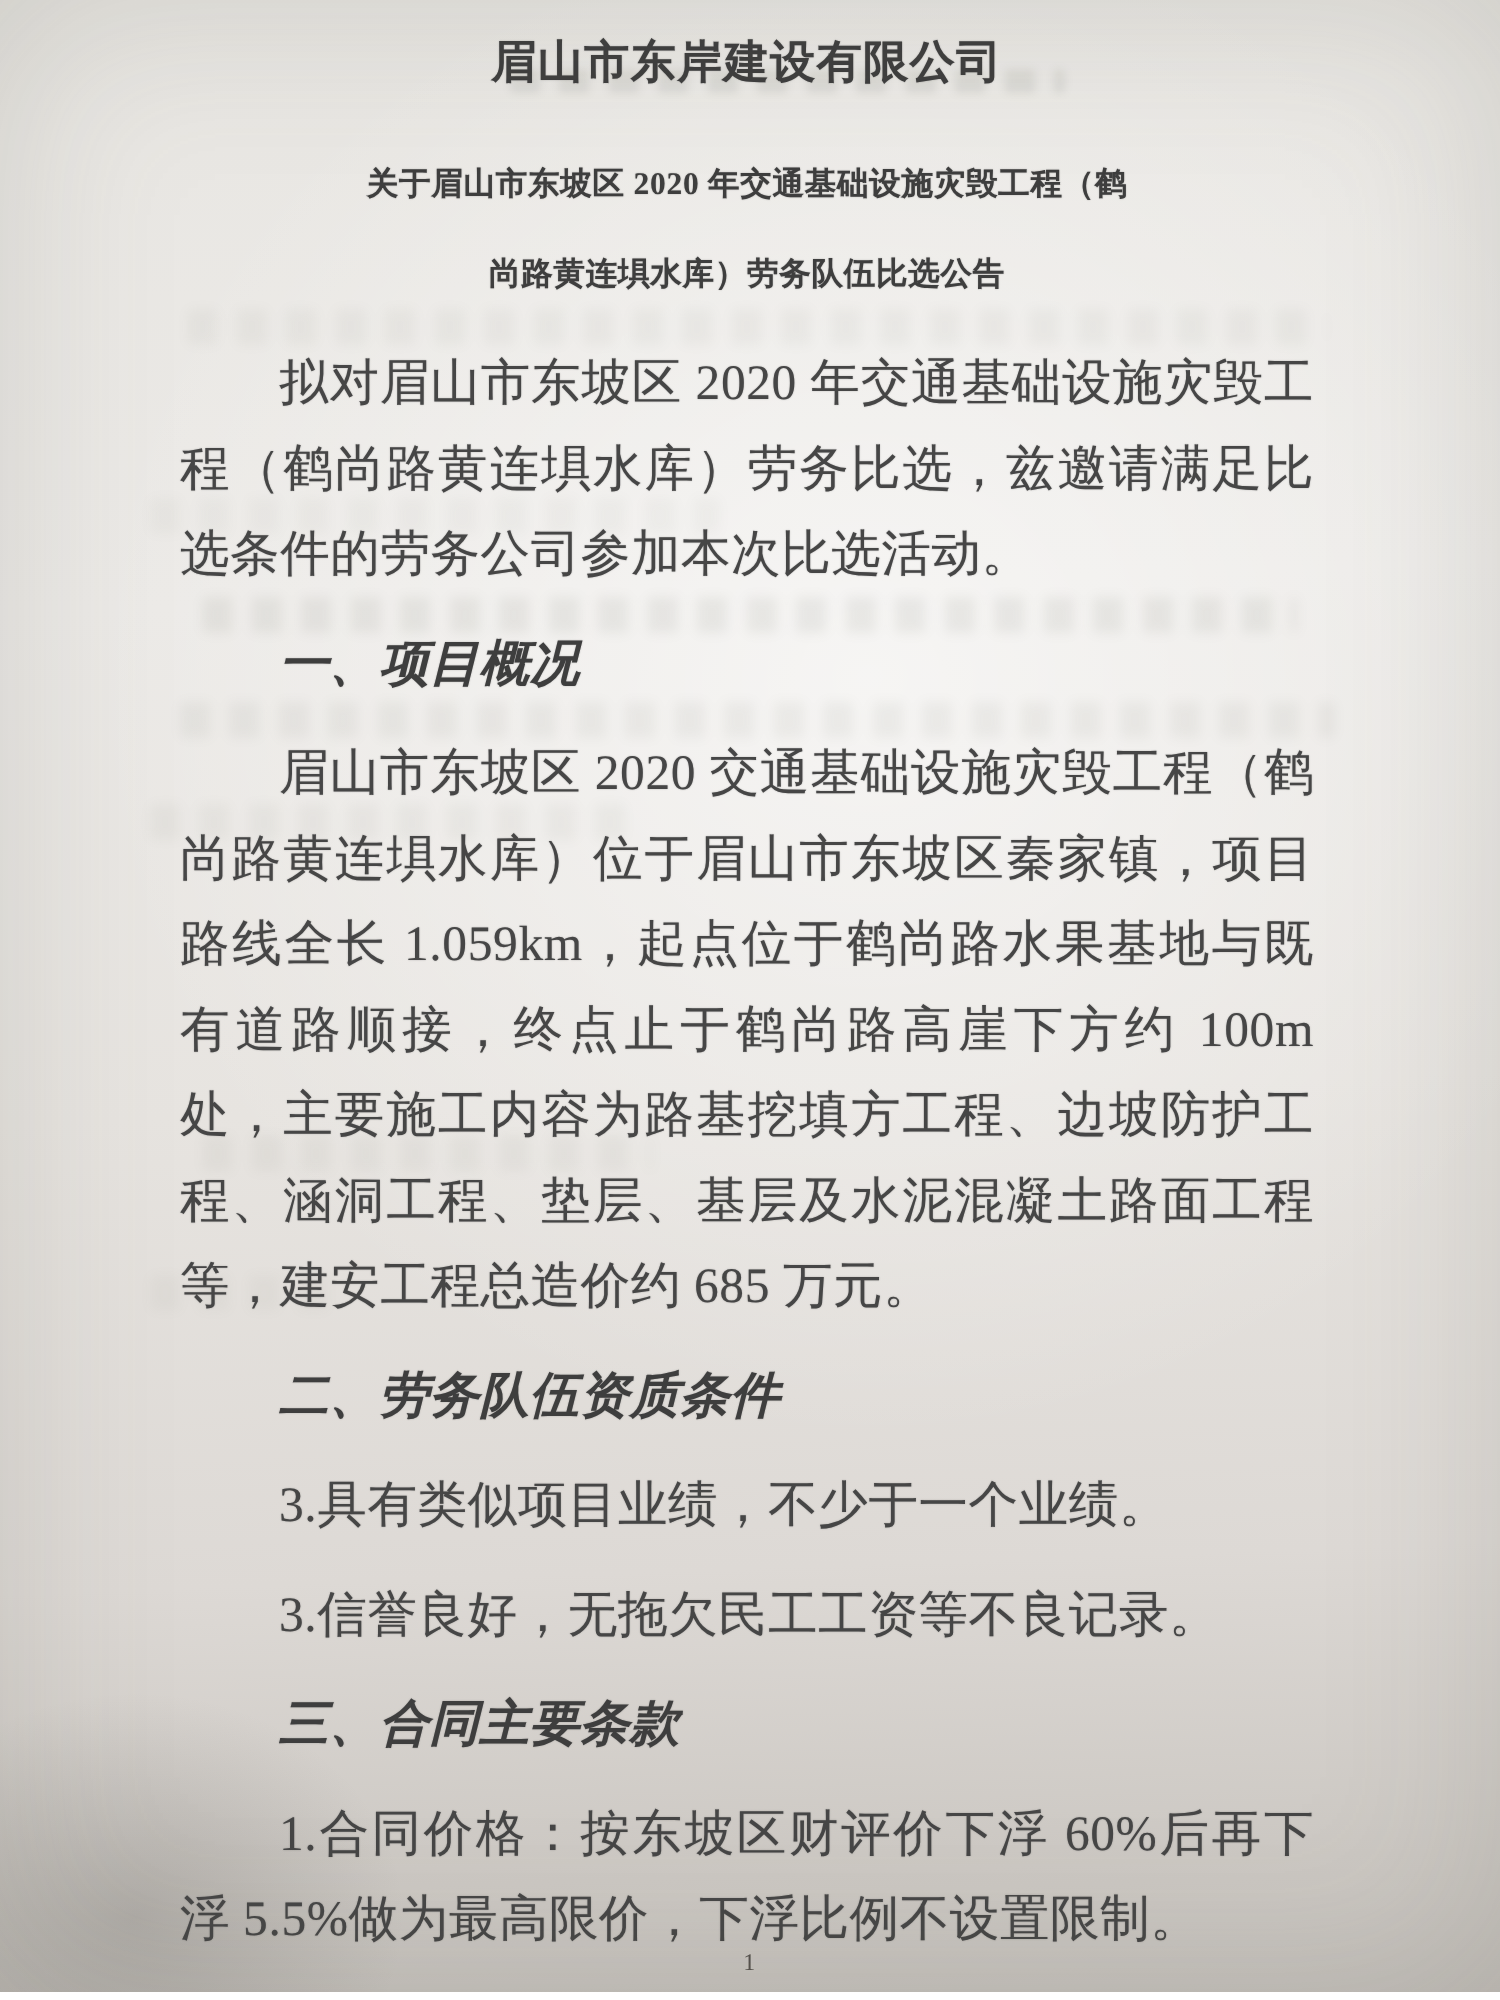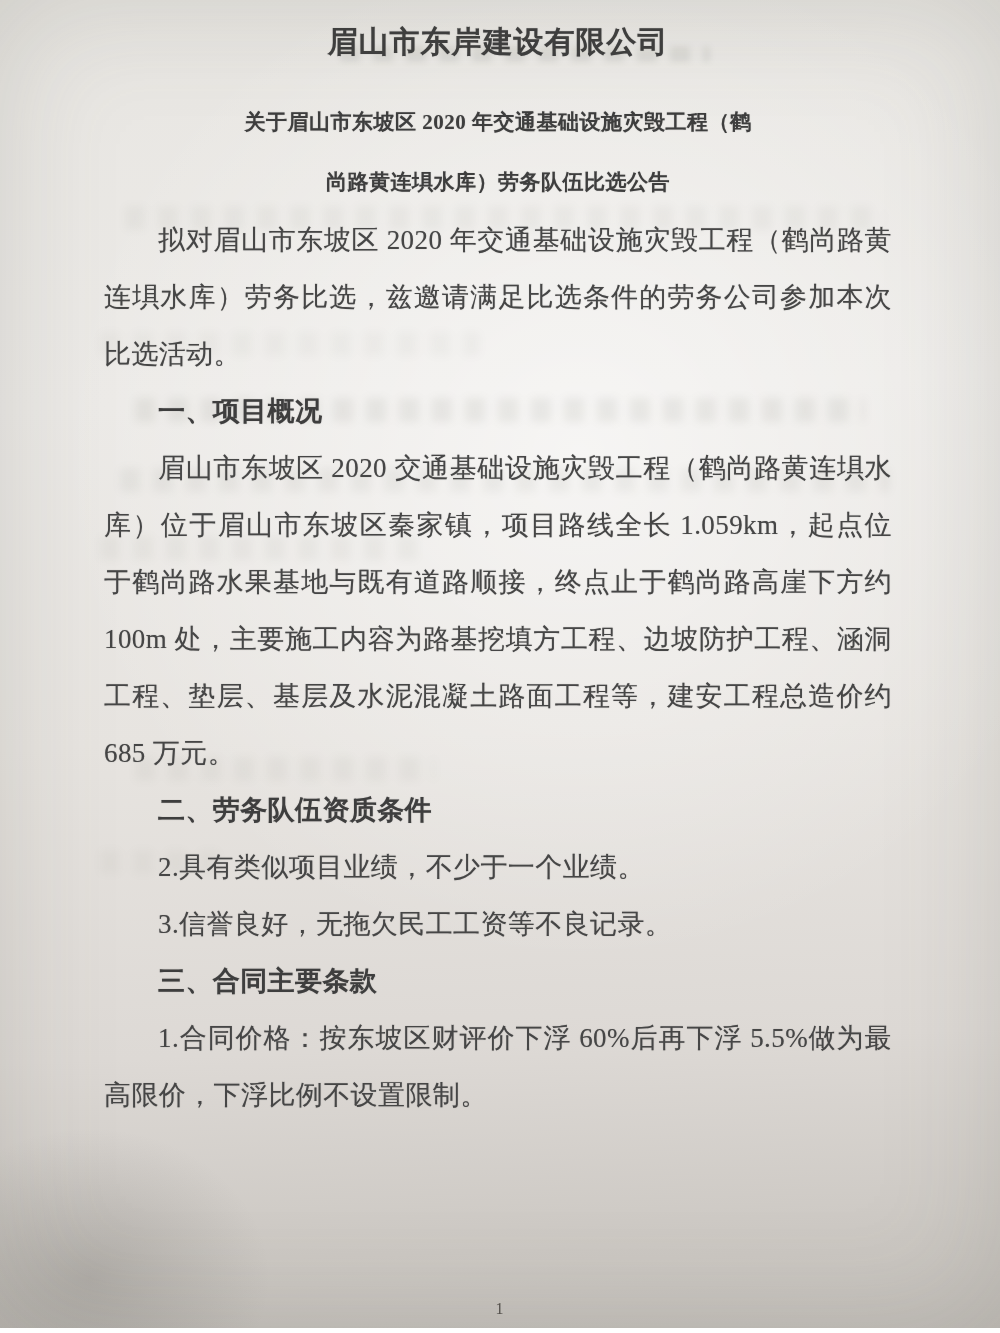--- a/index.html
+++ b/index.html
@@ -44,25 +44,25 @@
   .soft{text-shadow:0 0 1px rgba(74,74,74,0.45);}
   h1.company{
     margin:0;font-size:30px;line-height:40px;font-weight:bold;text-align:center;
     color:#3e3e3e;letter-spacing:1px;
   }
   .doc-title{
     margin-top:30px;font-size:21px;line-height:60px;font-weight:bold;text-align:center;
     color:#3e3e3e;letter-spacing:.5px;
   }
   p.body, h3.sec{
-    margin:0;font-size:27px;line-height:57px;letter-spacing:.4px;
+    margin:16px;font-size:33px;line-height:57px;letter-spacing:.4px;
     text-align:justify;text-justify:inter-character;overflow-wrap:break-word;
   }
   .indent{text-indent:2em;}
-  h3.sec{font-weight:bold;color:#3e3e3e;text-align:left;}
+  h3.sec{font-weight:bold;color:#3e3e3e;text-align:left;font-style:italic;}
   .mt-intro{margin-top:22px;}
   .mt-sec1{margin-top:30px;}
   .mt-sec{margin-top:20px;}
   .mt-sec3{margin-top:22px;}
   .mt-item1{margin-top:10px;}
   .mt-item2{margin-top:14px;}
   .mt-item3{margin-top:11px;}
   .pagenum{
     position:absolute;left:0;right:0;top:1300px;text-align:center;
     font-size:16px;color:#55514d;letter-spacing:1px;
@@ -94,21 +94,21 @@
 
     <p class="body indent soft mt-intro">拟对眉山市东坡区 2020 年交通基础设施灾毁工程（鹤尚路黄连埧水库）劳务比选，兹邀请满足比选条件的劳务公司参加本次比选活动。</p>
 
     <h3 class="sec indent soft mt-sec1">一、项目概况</h3>
 
     <p class="body indent soft">眉山市东坡区 2020 交通基础设施灾毁工程（鹤尚路黄连埧水库）位于眉山市东坡区秦家镇，项目路线全长 1.059km，起点位于鹤尚路水果基地与既有道路顺接，终点止于鹤尚路高崖下方约 100m 处，主要施工内容为路基挖填方工程、边坡防护工程、涵洞工程、垫层、基层及水泥混凝土路面工程等，建安工程总造价约 685 万元。</p>
 
     <h3 class="sec indent soft mt-sec">二、劳务队伍资质条件</h3>
 
 
-    <p class="body indent soft mt-item2">2.具有类似项目业绩，不少于一个业绩。</p>
+    <p class="body indent soft mt-item2">3.具有类似项目业绩，不少于一个业绩。</p>
 
     <p class="body indent soft mt-item3">3.信誉良好，无拖欠民工工资等不良记录。</p>
 
     <h3 class="sec indent soft mt-sec3">三、合同主要条款</h3>
 
     <p class="body indent soft mt-item1">1.合同价格：按东坡区财评价下浮 60%后再下浮 5.5%做为最高限价，下浮比例不设置限制。</p>
 
     <div class="pagenum">1</div>
 
   </div>

